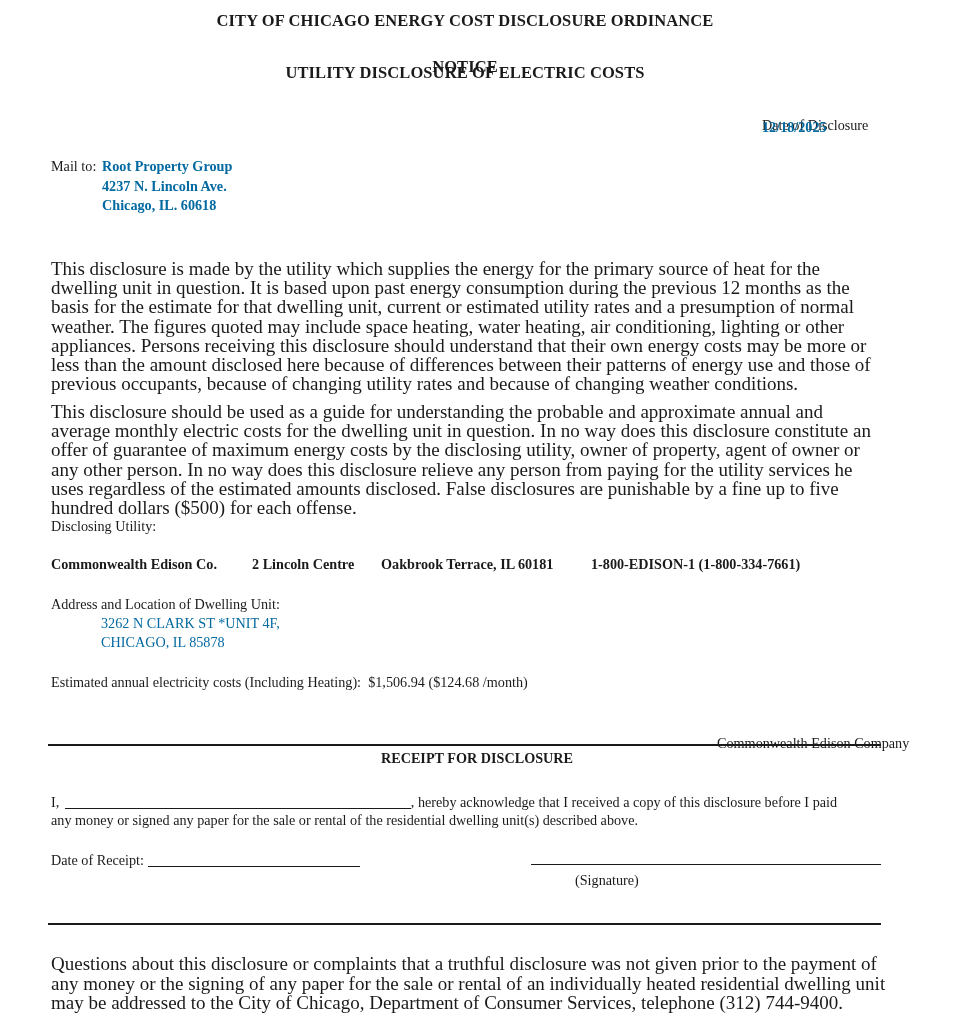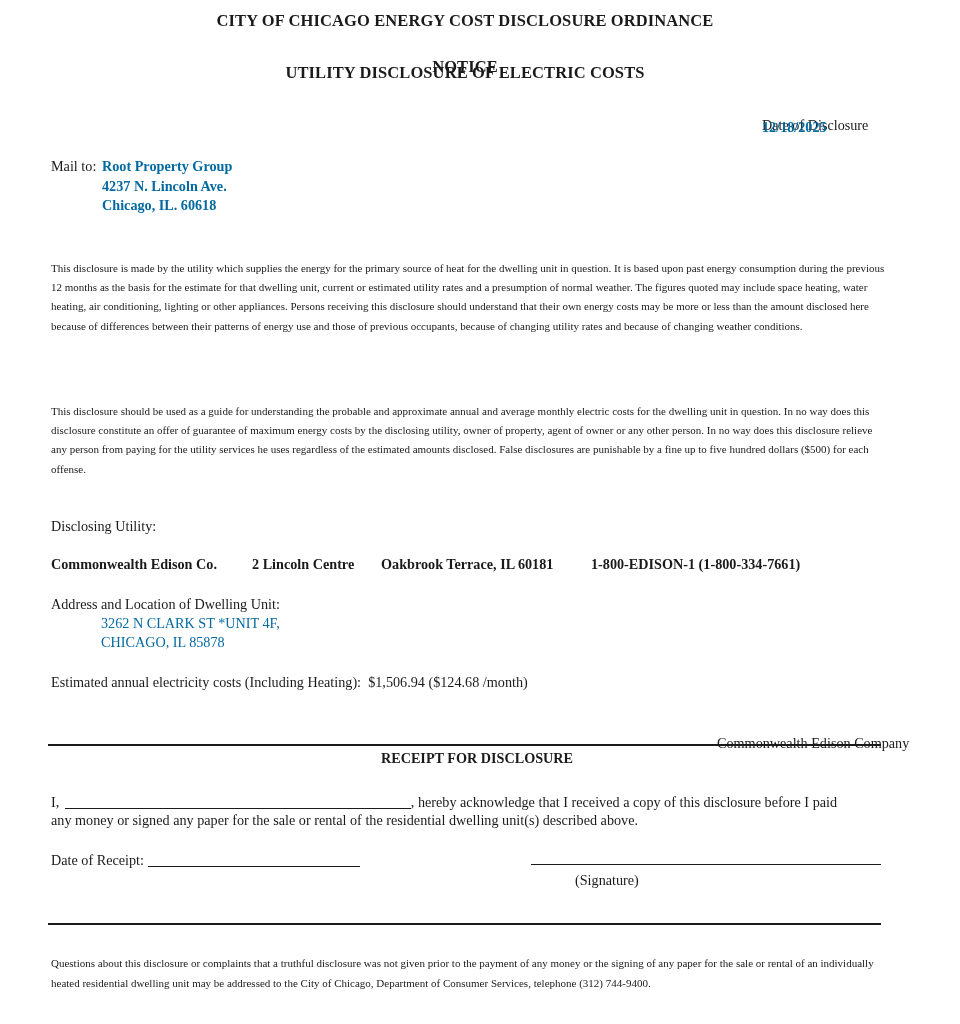--- a/index.html
+++ b/index.html
@@ -12,21 +12,21 @@
   .title {
     left: 0; width: 930px; text-align: center;
     font-weight: bold; font-size: 16.5px; letter-spacing: 0.1px;
   }
   .t1 { top: 11px; text-align: center; }
   .t2 { top: 34px; margin-top: 29px; }
   .t3 { top: 57px; }
   .blue { color: #0369a1; }
   .bold { font-weight: bold; }
   .txt { font-size: 14.2px; line-height: 19px; }
-  .para { left: 51px; width: 835px; font-size: 11px; line-height: 19.2px; }
+  .para { left: 51px; width: 835px; font-size: 19px; line-height: 19.2px; }
   .rule { background: #1a1a1a; height: 1.5px; }
   .uline { display: inline-block; border-bottom: 1.3px solid #1a1a1a; height: 14px; vertical-align: baseline; }
 </style>
 </head>
 <body>
 
 <div>
 
   <div class="abs title t1">CITY OF CHICAGO ENERGY COST DISCLOSURE ORDINANCE</div>
   <div class="abs title t2">UTILITY DISCLOSURE OF ELECTRIC COSTS</div>

